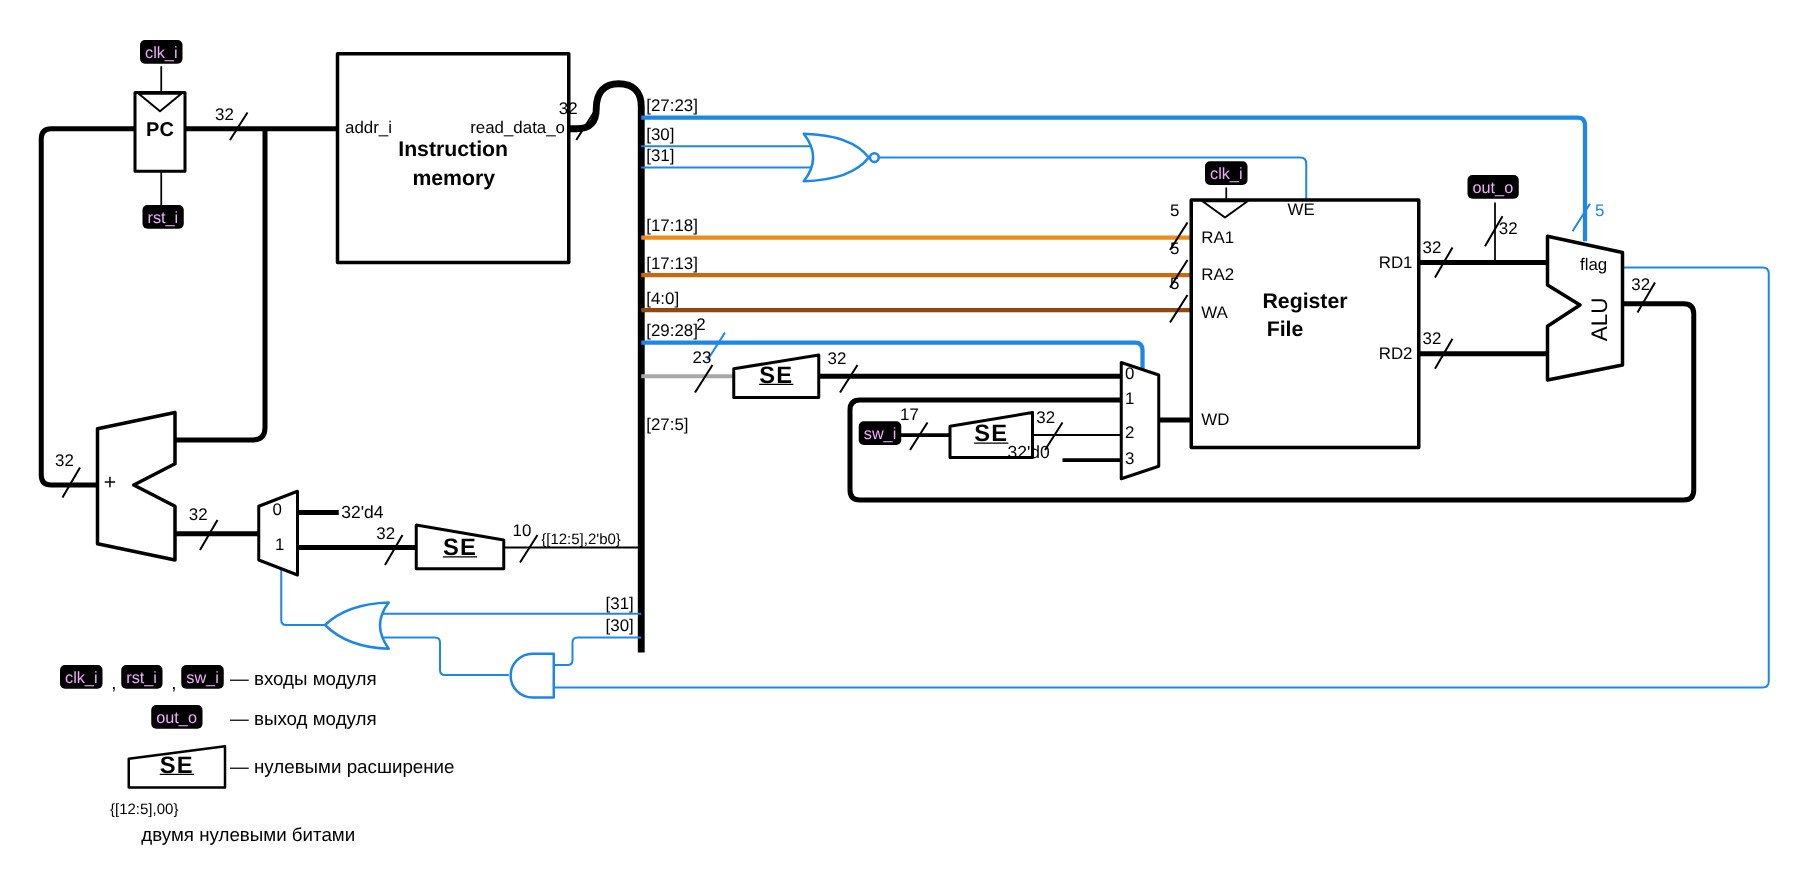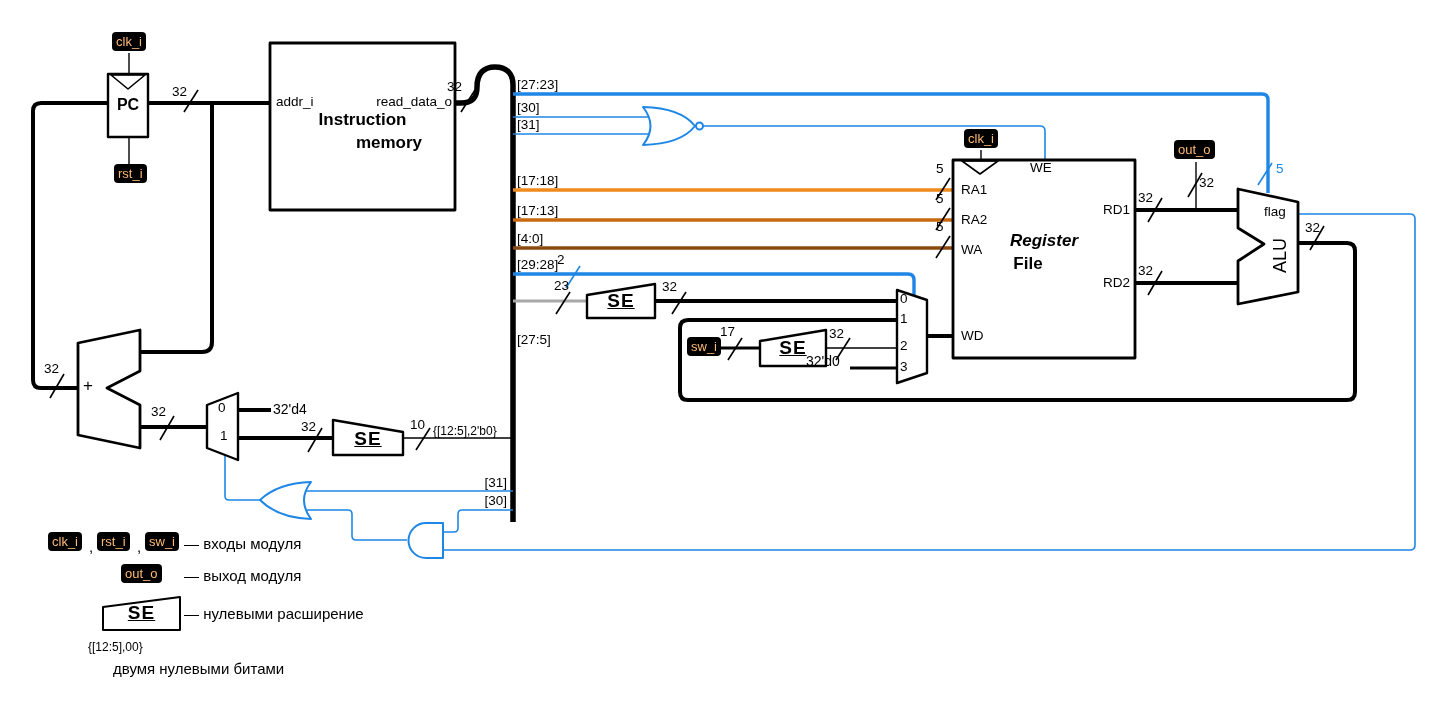--- a/index.html
+++ b/index.html
@@ -9,21 +9,21 @@
     --c-blue:#1E87E5; --c-orange:#EF8A1C; --c-orange-dark:#C8690F;
     --c-brown:#8C4A10; --c-gray:#A8A8A8;
   }
   svg.art { position:absolute; left:0; top:0; }
   .lbl { position:absolute; font-size:13.5px; line-height:1.05; color:#000; white-space:nowrap; }
   .sm  { font-size:12px; }
   .c14 { font-size:14px; }
   .r   { text-align:right; }
   .title { position:absolute; font-size:17px; font-weight:bold; text-align:center; white-space:nowrap; }
   .badge {
-    position:absolute; background:#000; color:#fdba74; font-size:13px; line-height:17px;
+    position:absolute; background:#000; color:#f0abfc; font-size:13px; line-height:17px;
     padding:1px 4px; border-radius:4px; white-space:nowrap; text-align:center;
   }
   .se-text { position:absolute; font-size:19px; font-weight:bold; text-align:center; letter-spacing:1px;text-decoration:underline; }
   .alu-text {
     position:absolute; left:1245px; top:245px; width:70px; text-align:center;
     font-size:18px; transform:rotate(-90deg); transform-origin:center; white-space:nowrap;
   }
   .blue { color:var(--c-blue); }
   .leg  { position:absolute; font-size:15px; white-space:nowrap; }
   
@@ -130,25 +130,25 @@
   </svg>
 
   <div class="badge" style="left:112px; top:32px;">clk_i</div>
   <div class="badge" style="left:114px; top:164px;">rst_i</div>
   <div class="badge" style="left:964px; top:129px;">clk_i</div>
   <div class="badge" style="left:1174px; top:140px;">out_o</div>
   <div class="badge" style="left:687px; top:337px;">sw_i</div>
 
   <div class="title" style="left:108px; top:96px; width:40px; font-size:16px;">PC</div>
   <div class="title" style="left:270px; top:110px; width:185px;">Instruction</div>
-  <div class="title" style="left:282px; top:133px; width:214px;">memory</div>
+  <div class="title" style="left:256px; top:133px; width:214px;">memory</div>
   <div class="lbl" style="left:276px; top:95px;">addr_i</div>
   <div class="lbl r" style="left:375px; top:95px; width:77px;">read_data_o</div>
 
-  <div class="title" style="left:953px; top:231px; width:182px;font-style:italic;">Register</div>
+  <div class="title" style="left:953px; top:231px; width:182px;">Register</div>
   <div class="title" style="left:953px; top:254px; width:150px;">File</div>
   <div class="lbl" style="left:1030px; top:161px;">WE</div>
   <div class="lbl" style="left:961px; top:183px;">RA1</div>
   <div class="lbl" style="left:961px; top:213px;">RA2</div>
   <div class="lbl" style="left:961px; top:243px;">WA</div>
   <div class="lbl" style="left:961px; top:329px;">WD</div>
   <div class="lbl r" style="left:1096px; top:203px; width:34px;">RD1</div>
   <div class="lbl r" style="left:1096px; top:276px; width:34px;">RD2</div>
 
   <div class="alu-text">ALU</div>

